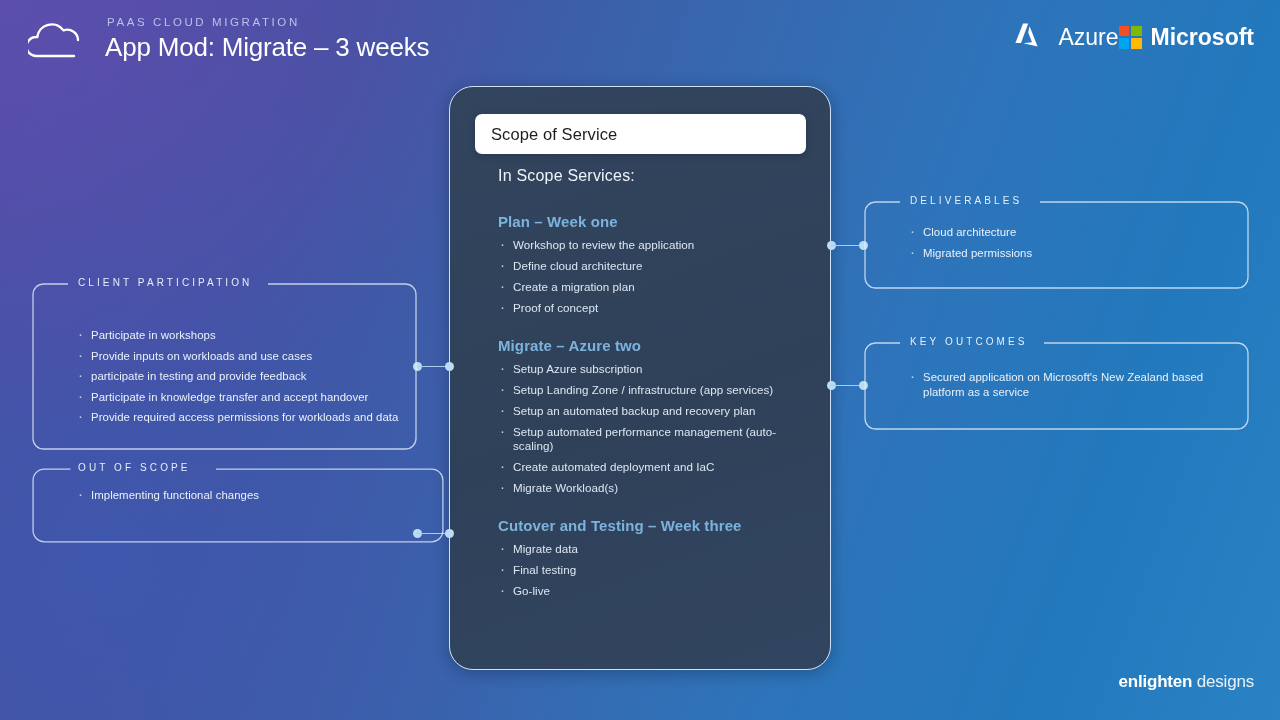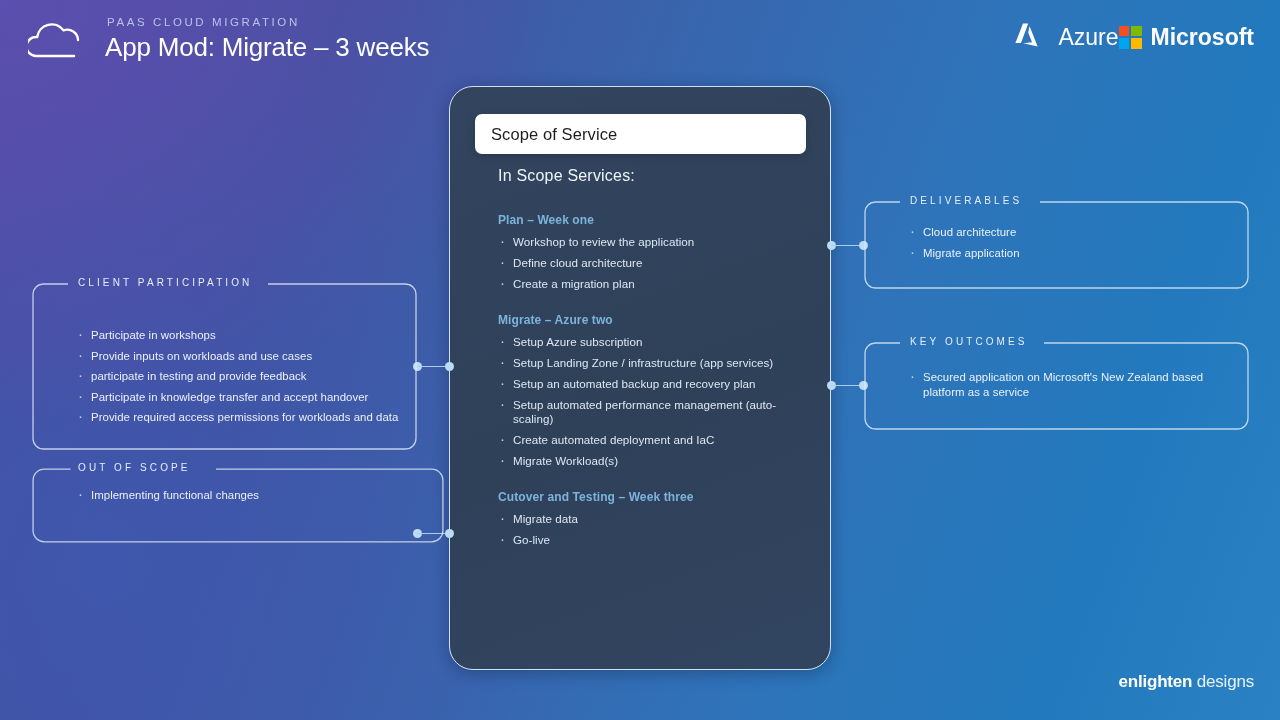--- a/index.html
+++ b/index.html
@@ -49,21 +49,21 @@
   }
   .scope-title-bar {
     position: absolute; left: 25px; top: 27px; width: 331px; height: 40px;
     background: #ffffff; border-radius: 7px;
     box-shadow: 0 2px 7px rgba(10,20,45,0.28);
     display: flex; align-items: center; padding-left: 16px;
   }
   .scope-title-bar span { color: #1d1d1f; font-size: 16.5px; font-weight: 400; letter-spacing: 0.1px; }
   .panel-body { position: absolute; left: 48px; top: 80px; right: 22px; }
   .in-scope-head { color: #eef4fa; font-size: 16px; font-weight: 400; letter-spacing: 0.2px; margin-bottom: 28px; }
-  .sec-head { color: #7cb3dc; font-size: 12px; font-weight: 700; letter-spacing: 0.1px; margin-bottom: 8px; }
+  .sec-head { color: #7cb3dc; font-size: 15px; font-weight: 700; letter-spacing: 0.1px; margin-bottom: 8px; }
   .sec { margin-bottom: 22px; }
   .sec:last-child { margin-bottom: 0; }
   ul.blist { list-style: none; }
   ul.blist li {
     position: relative; padding-left: 15px; color: #dde7f2;
     font-size: 11.6px; line-height: 14px; margin-bottom: 6.5px; letter-spacing: 0.05px;
   }
   ul.blist li::before {
     content: "\00B7"; position: absolute; left: 2px; top: -1px;
     color: #c6d6e6; font-size: 15px; line-height: 14px;
@@ -157,39 +157,41 @@
     </div>
     <div class="panel-body">
       <div class="in-scope-head">In Scope Services:</div>
 
       <div class="sec">
         <div class="sec-head">Plan – Week one</div>
         <ul class="blist">
           <li>Workshop to review the application</li>
           <li>Define cloud architecture</li>
           <li>Create a migration plan</li>
+          <li>Proof of concept</li>
         </ul>
       </div>
 
       <div class="sec">
         <div class="sec-head">Migrate – Azure two</div>
         <ul class="blist">
           <li>Setup Azure subscription</li>
           <li>Setup Landing Zone / infrastructure (app services)</li>
           <li>Setup an automated backup and recovery plan</li>
           <li>Setup automated performance management (auto-scaling)</li>
           <li>Create automated deployment and IaC</li>
           <li>Migrate Workload(s)</li>
         </ul>
       </div>
 
       <div class="sec">
         <div class="sec-head">Cutover and Testing – Week three</div>
         <ul class="blist">
           <li>Migrate data</li>
+          <li>Final testing</li>
           <li>Go-live</li>
         </ul>
       </div>
     </div>
   </div>
 
   <div class="connector" id="conn-client">
     <span class="dot l"></span>
     <span class="line"></span>
     <span class="dot r"></span>
@@ -239,21 +241,21 @@
   </div>
 
   <div class="card" id="card-deliv">
     <svg class="frame" viewBox="0 0 385 88" preserveAspectRatio="none" style="border:none" aria-hidden="true">
       <path d="M 36 1 L 11.5 1 A 10.5 10.5 0 0 0 1 11.5 L 1 76.5 A 10.5 10.5 0 0 0 11.5 87 L 373.5 87 A 10.5 10.5 0 0 0 384 76.5 L 384 11.5 A 10.5 10.5 0 0 0 373.5 1 L 176 1" fill="none" stroke="rgba(226,238,250,0.80)" stroke-width="1.3" vector-effect="non-scaling-stroke"></path>
     </svg>
     <div class="legend">DELIVERABLES</div>
     <div class="content">
       <ul class="blist">
         <li>Cloud architecture</li>
-        <li>Migrate application</li>
+        <li>Migrated permissions</li>
       </ul>
     </div>
   </div>
 
   <div class="card" id="card-key">
     <svg class="frame" viewBox="0 0 385 88" preserveAspectRatio="none" style="border:none" aria-hidden="true">
       <path d="M 36 1 L 11.5 1 A 10.5 10.5 0 0 0 1 11.5 L 1 76.5 A 10.5 10.5 0 0 0 11.5 87 L 373.5 87 A 10.5 10.5 0 0 0 384 76.5 L 384 11.5 A 10.5 10.5 0 0 0 373.5 1 L 180 1" fill="none" stroke="rgba(226,238,250,0.80)" stroke-width="1.3" vector-effect="non-scaling-stroke"></path>
     </svg>
     <div class="legend">KEY OUTCOMES</div>
     <div class="content">

